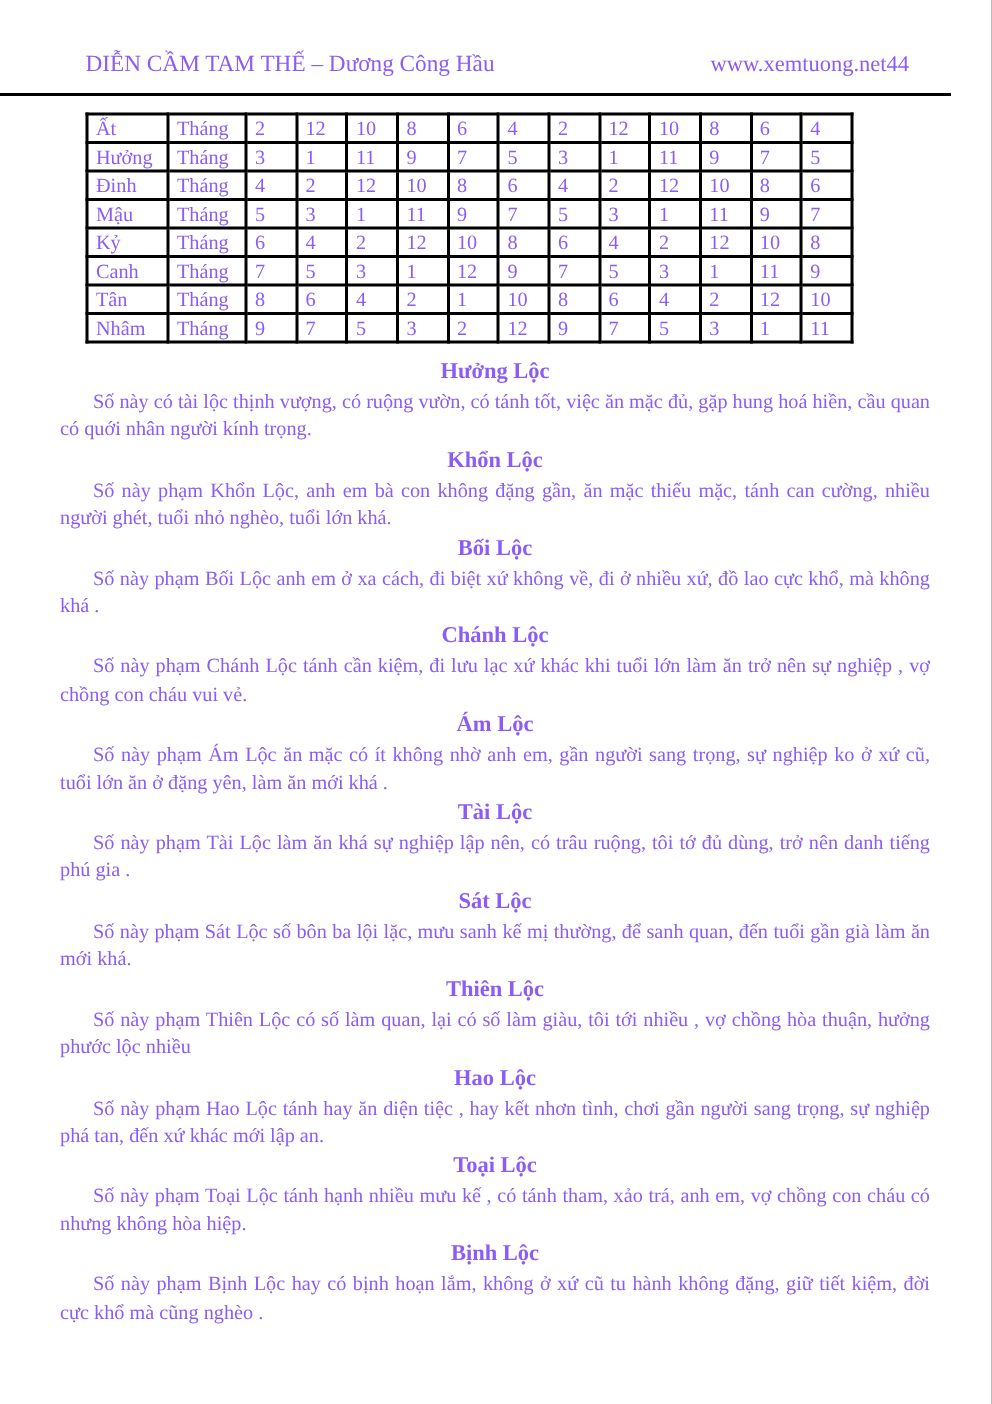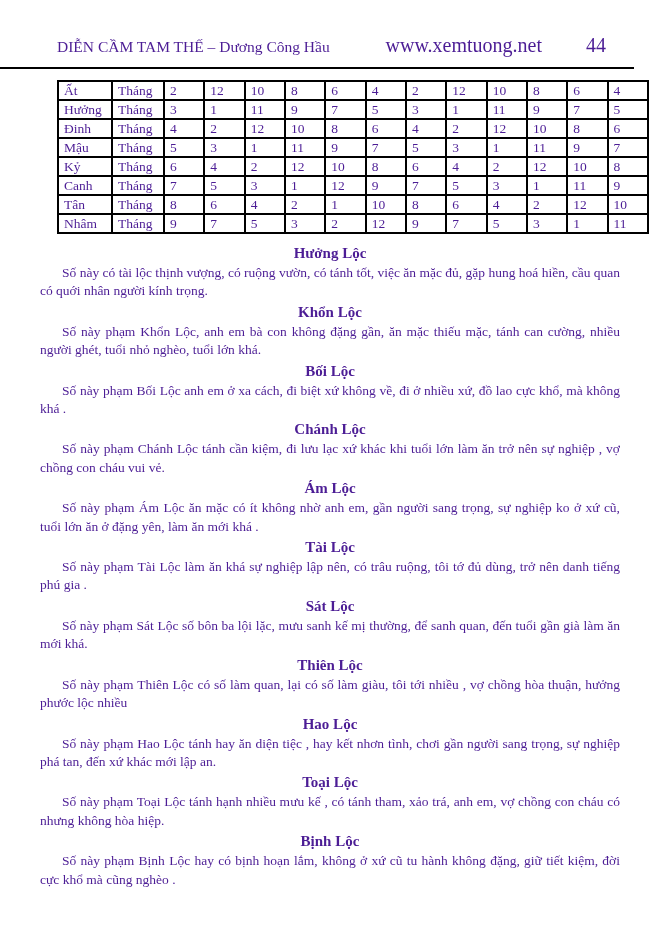--- a/index.html
+++ b/index.html
@@ -3,45 +3,44 @@
 <meta charset="utf-8">
 <style>
   html, body { margin: 0; padding: 0; background: #888; }
   .page {
     position: relative;
     width: 661px;
     height: 936px;
     margin: 0 auto;
     background: #ffffff;
     font-family: "Liberation Serif", "DejaVu Serif", serif;
-    color: #4c1d95;
+    color: #8b5cf6;
     overflow: hidden;
     box-sizing: border-box;
   }
   .header {
     display: flex;
     align-items: baseline;
     padding: 34px 28px 10px 57px;
     font-size: 15.5px;
     border-bottom: 2px solid #000;
     margin-right: 27px;
     margin-left: 0;
   }
   .header .title { white-space: nowrap; }
   .header-right {
     margin-left: auto;
     display: flex;
-    gap: 44px;
     align-items: baseline;
-    font-size: 20px;
+    font-size: 15px;
   }
   table.luc-table {
     border-collapse: collapse;
     table-layout: fixed;
-    width: 592px;
+    width: 512px;
     margin: 11px 0 0 57px;
     border: 2px solid #000;
     font-size: 13.5px;
   }
   table.luc-table td {
     border: 2px solid #000;
     height: 17px;
     padding: 0 3px 0 5px;
     text-align: left;
     vertical-align: middle;

